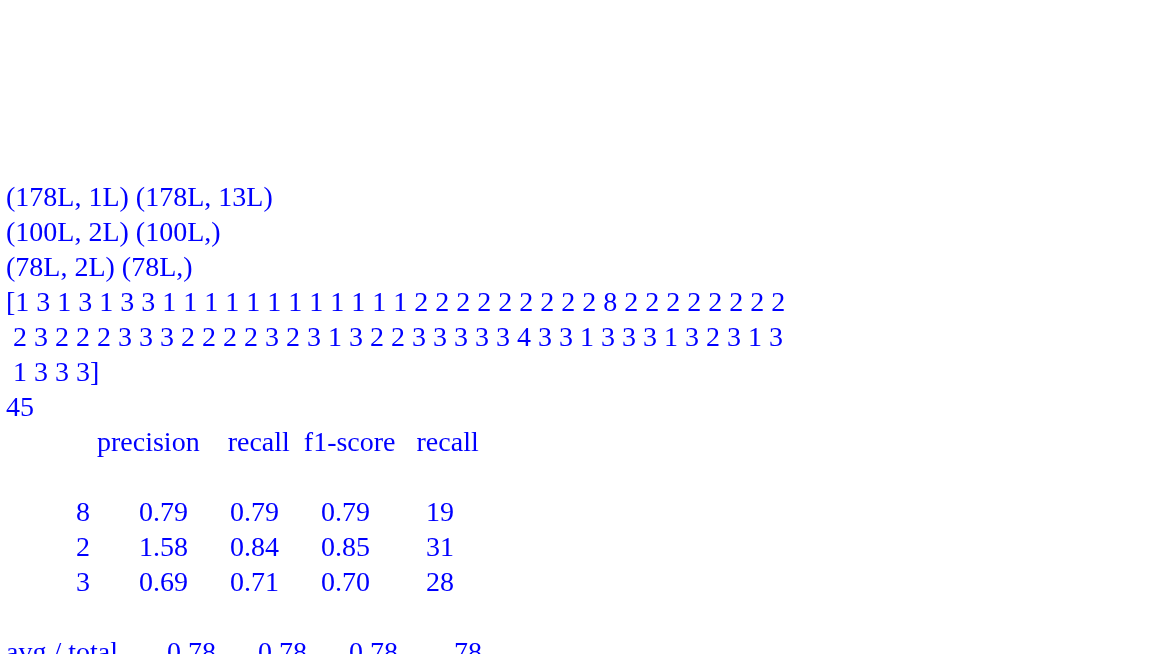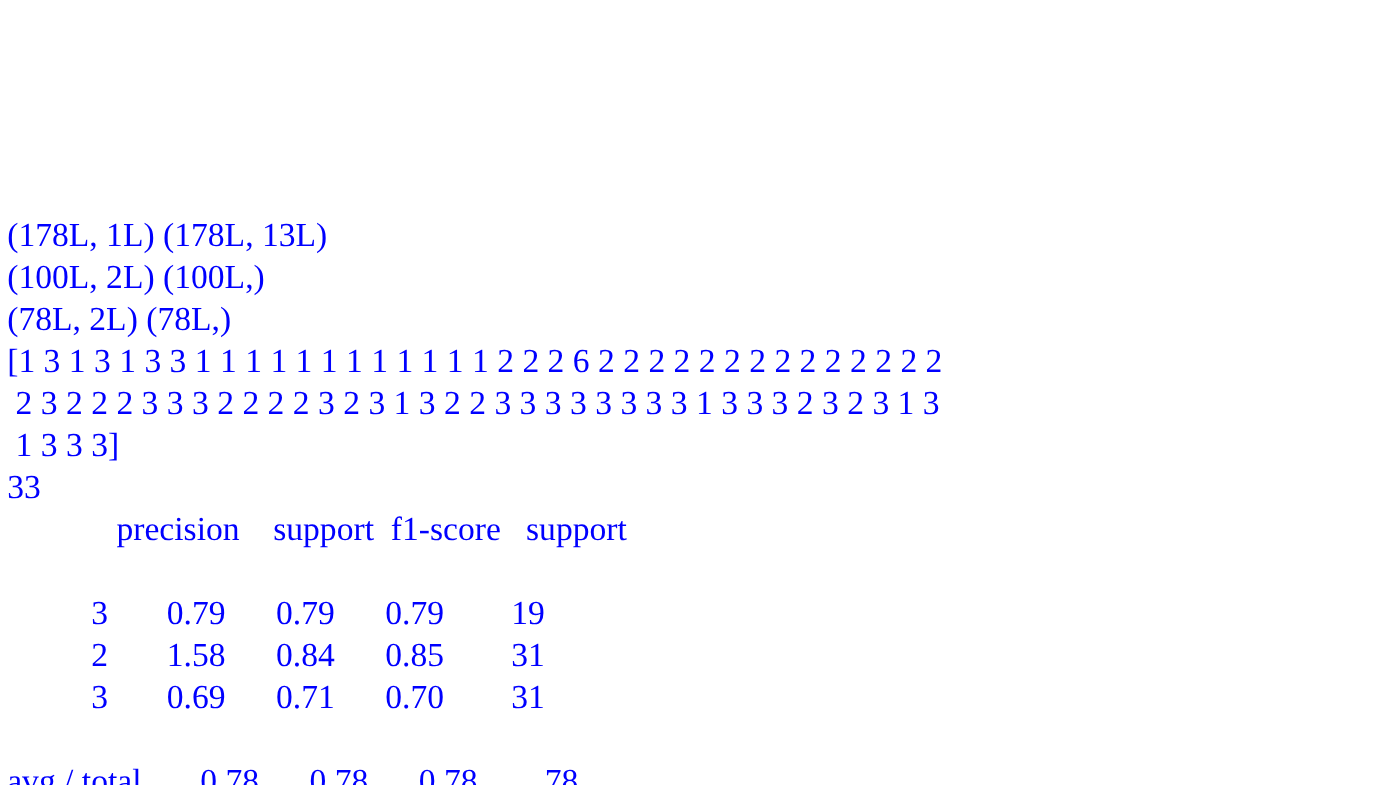--- a/index.html
+++ b/index.html
@@ -22,29 +22,29 @@
   </style>
 </head>
 <body>
 
 
 
 <div class="console-output">
 <span>(178L, 1L) (178L, 13L)</span>
 <span>(100L, 2L) (100L,)</span>
 <span>(78L, 2L) (78L,)</span>
-<span>[1 3 1 3 1 3 3 1 1 1 1 1 1 1 1 1 1 1 1 2 2 2 6 2 2 2 2 2 2 2 2 2 2 2 2 2 2</span>
-<span> 2 3 2 2 2 3 3 3 2 2 2 2 3 2 3 1 3 2 2 3 3 3 3 3 3 3 3 1 3 3 3 2 3 2 3 1 3</span>
+<span>[1 3 1 3 1 3 3 1 1 1 1 1 1 1 1 1 1 1 1 2 2 2 2 2 2 2 2 2 8 2 2 2 2 2 2 2 2</span>
+<span> 2 3 2 2 2 3 3 3 2 2 2 2 3 2 3 1 3 2 2 3 3 3 3 3 4 3 3 1 3 3 3 1 3 2 3 1 3</span>
 <span> 1 3 3 3]</span>
-<span>33</span>
-<span>             precision    support  f1-score   support</span>
+<span>45</span>
+<span>             precision    recall  f1-score   recall</span>
 <span></span>
-<span>          3       0.79      0.79      0.79        19</span>
+<span>          8       0.79      0.79      0.79        19</span>
 <span>          2       1.58      0.84      0.85        31</span>
-<span>          3       0.69      0.71      0.70        31</span>
+<span>          3       0.69      0.71      0.70        28</span>
 <span></span>
 <span>avg / total       0.78      0.78      0.78        78</span>
 <span></span>
 
 </div>
 
 
 
 
 </body></html>

